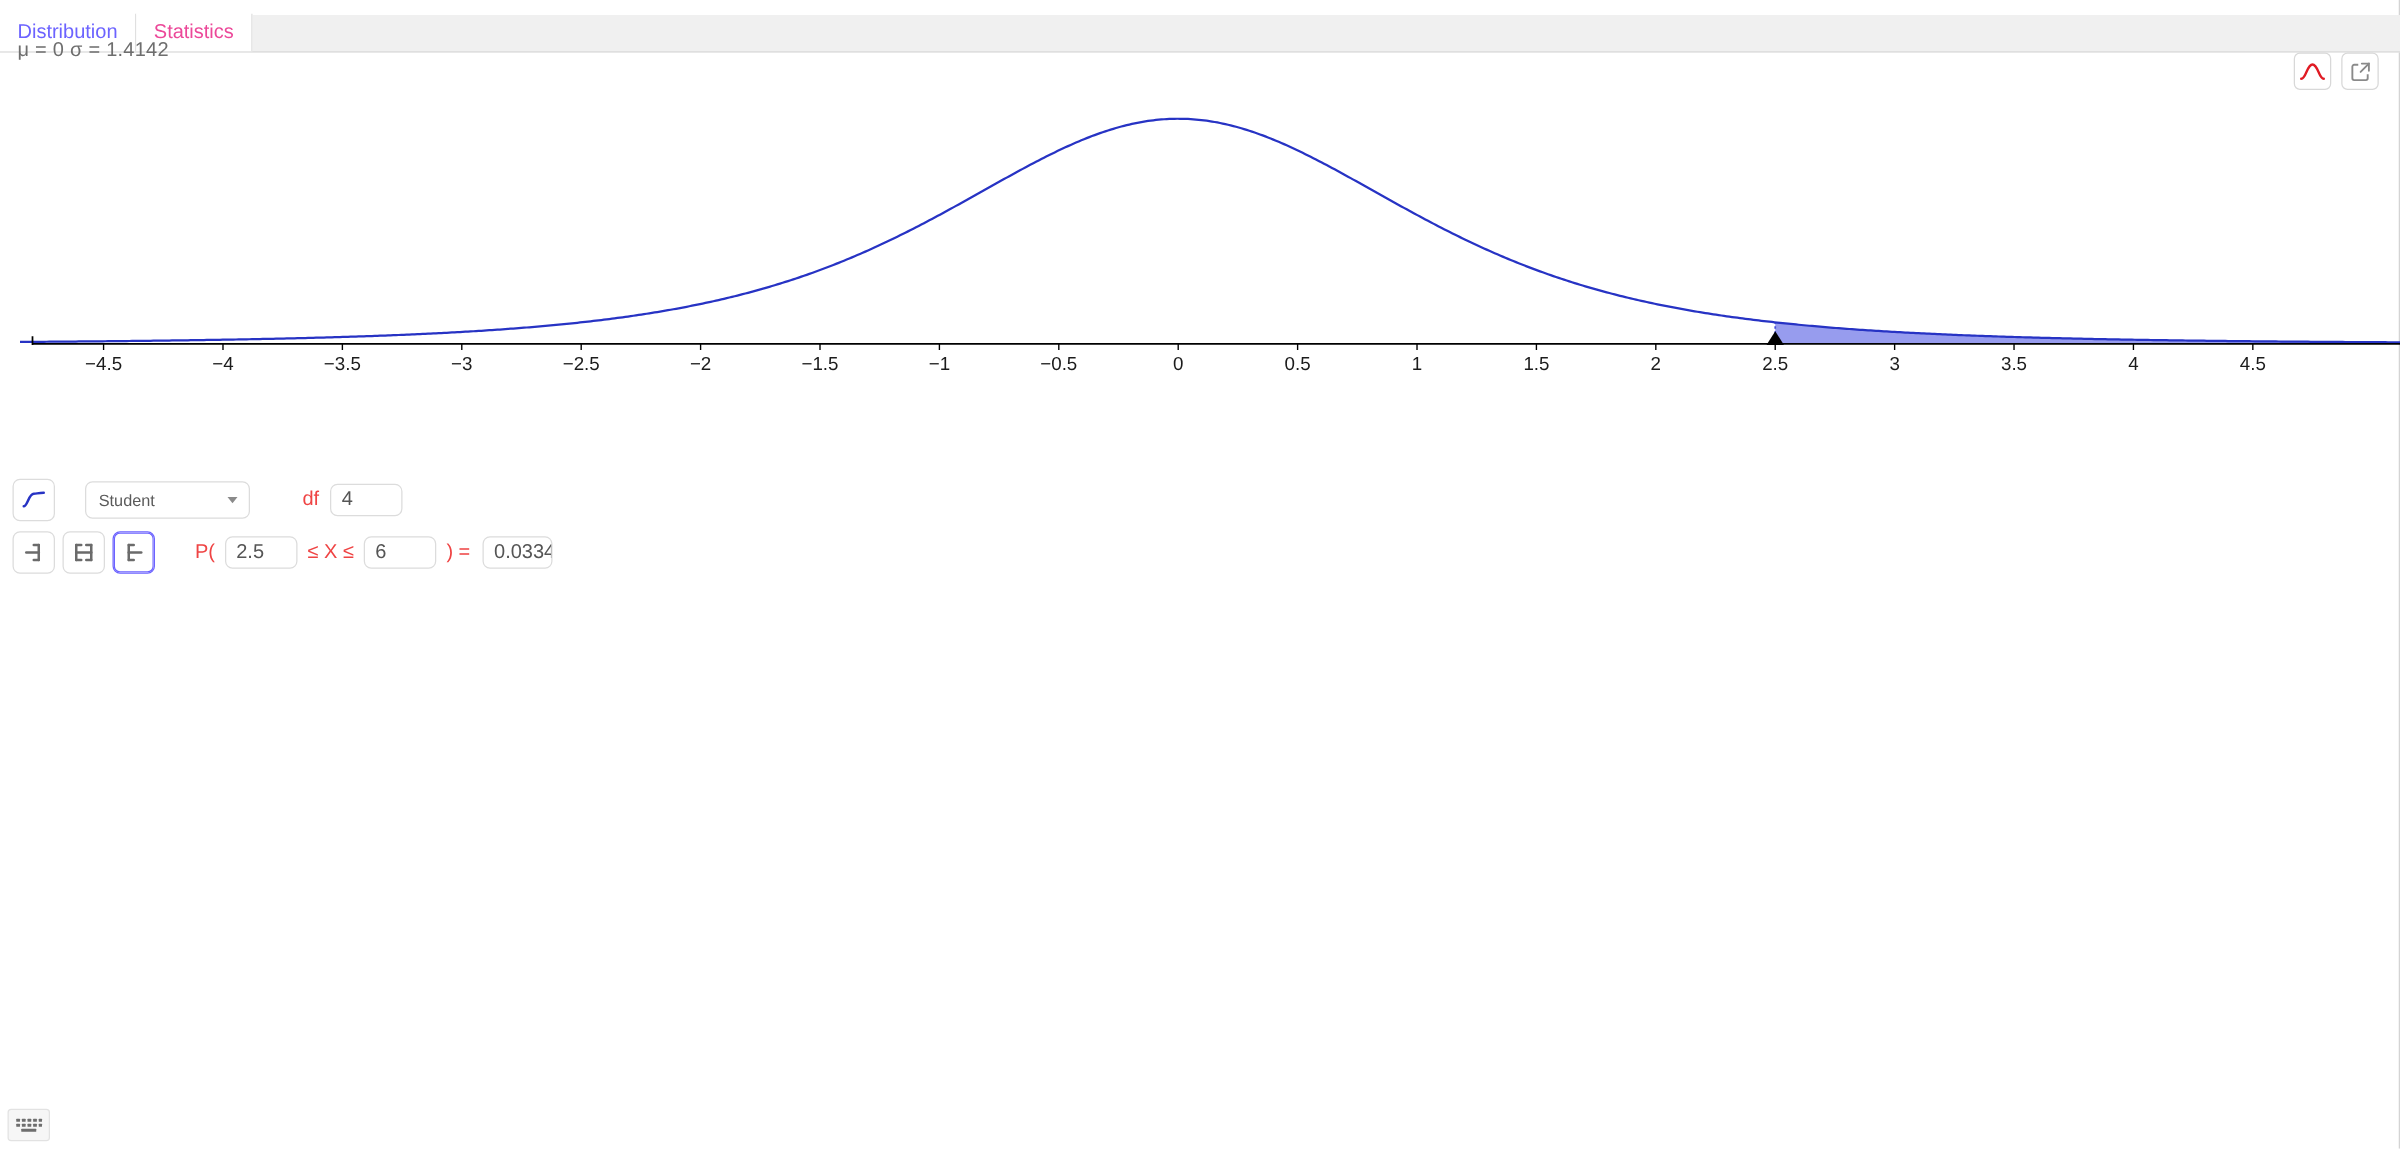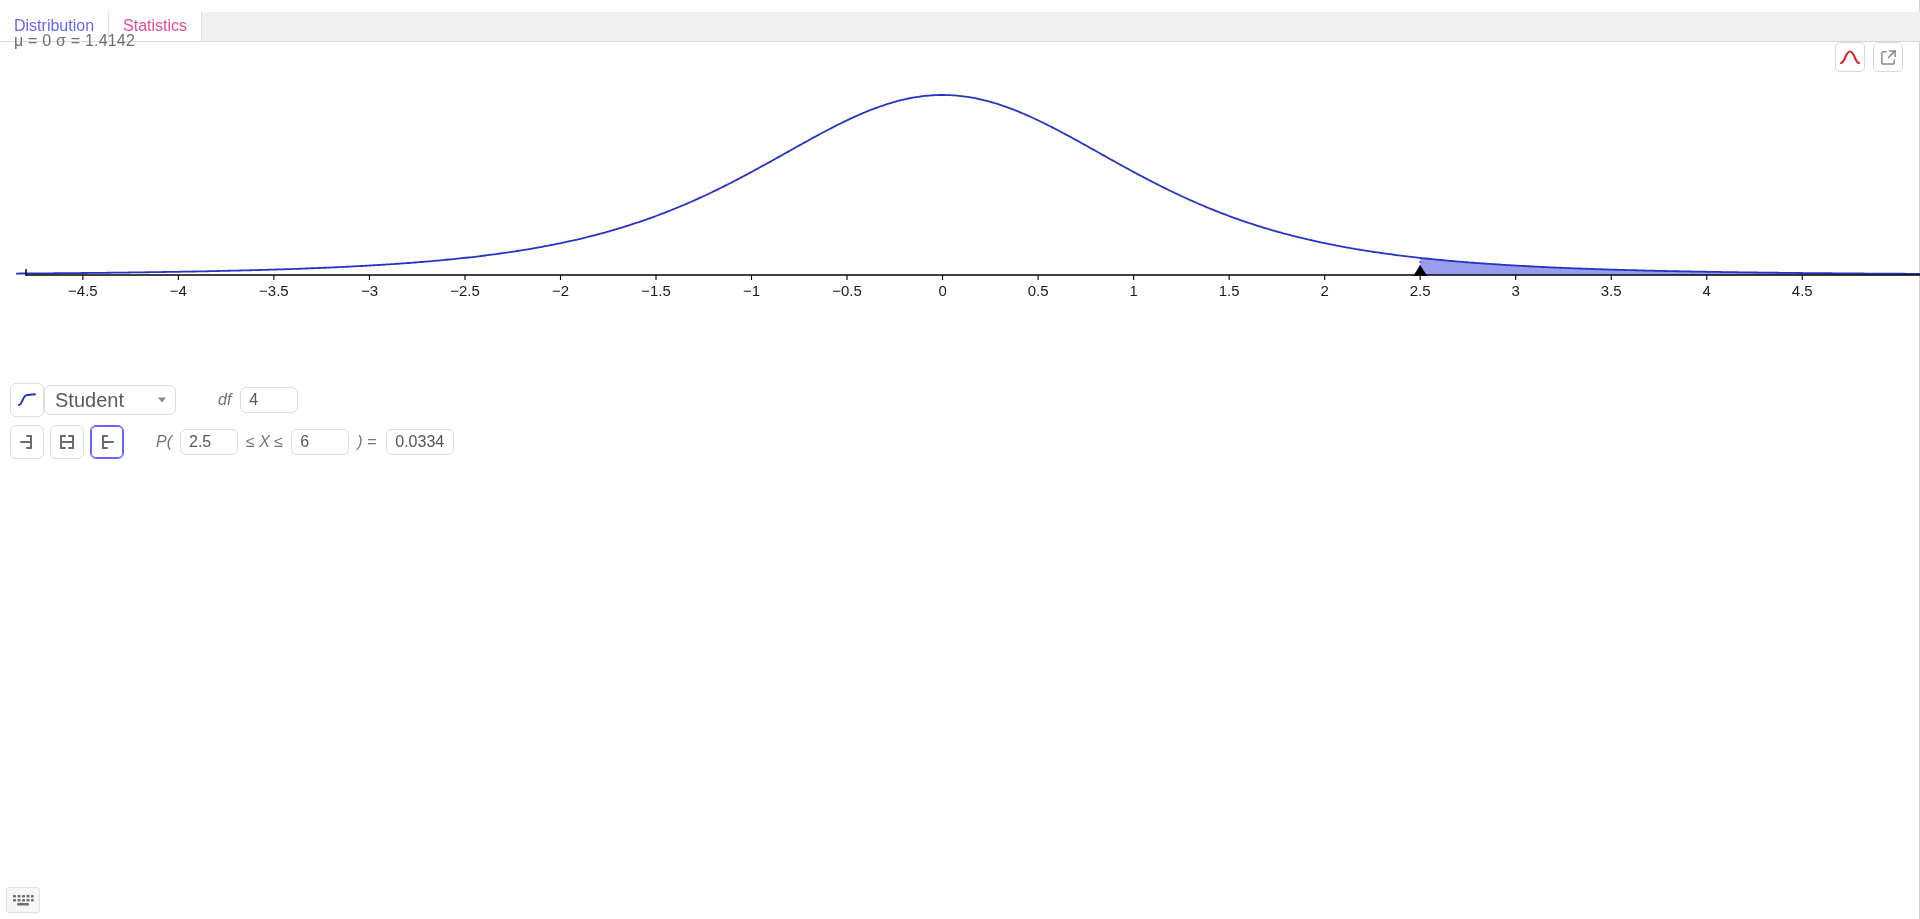--- a/index.html
+++ b/index.html
@@ -96,65 +96,64 @@
     cursor: pointer;
     flex: 0 0 auto;
   }
   .sqbtn.selected {
     border-color: #6c63ff;
     box-shadow: 0 0 0 1px #6c63ff inset;
   }
 
   .select {
     position: relative;
-    margin-left: 0;
+    margin-left: 24px;
     width: 132px; height: 30px;
     border: 1px solid #dcdcdc;
     border-radius: 6px;
     background: #ffffff;
     display: flex; align-items: center;
     padding: 0 10px;
-    font-size: 20px;
+    font-size: 13px;
     color: #5a5a5a;
     cursor: pointer;
   }
   .caret {
     position: absolute; right: 9px; top: 50%;
     transform: translateY(-50%);
     width: 0; height: 0;
     border-left: 4px solid transparent;
     border-right: 4px solid transparent;
     border-top: 5px solid #8a8a8a;
   }
 
   .lbl {
     font-size: 16px;
-    color: #737373;
+    color: #ef4444;
     white-space: nowrap;
-    font-style: italic;
   }
   .lbl.dflabel { margin-left: 42px; }
 
   .field {
     height: 26px;
     border: 1px solid #dcdcdc;
     border-radius: 6px;
     background: #ffffff;
     display: flex; align-items: center;
     padding: 0 8px;
     font-size: 16px;
     color: #555555;
     cursor: text;
     white-space: nowrap;
     overflow: hidden;
   }
   .field.df   { width: 58px;  margin-left: 9px; }
   .field.lo   { width: 58px;  margin-left: 6px; }
   .field.hi   { width: 58px;  margin-left: 6px; }
-  .field.res  { width: 68px;  margin-left: 8px; }
+  .field.res  { width: 56px;  margin-left: 8px; }
 
   .btn-group { display: flex; gap: 6px; }
   .btn-group .sqbtn:first-child { margin-left: 0; }
 
   .pexpr { display: flex; align-items: center; margin-left: 30px; }
   .pexpr .lbl { margin: 0 2px; }
   .pexpr .op  { margin-left: 8px; }
 
   
   .kbdbtn {

